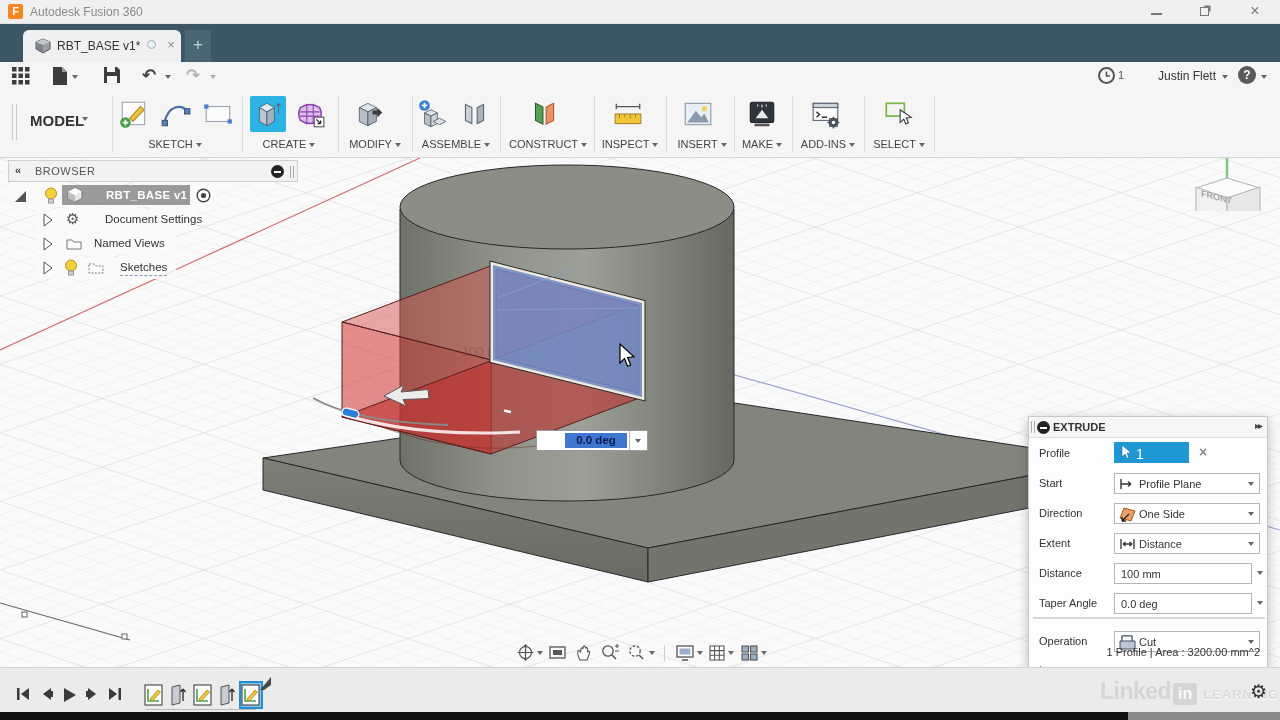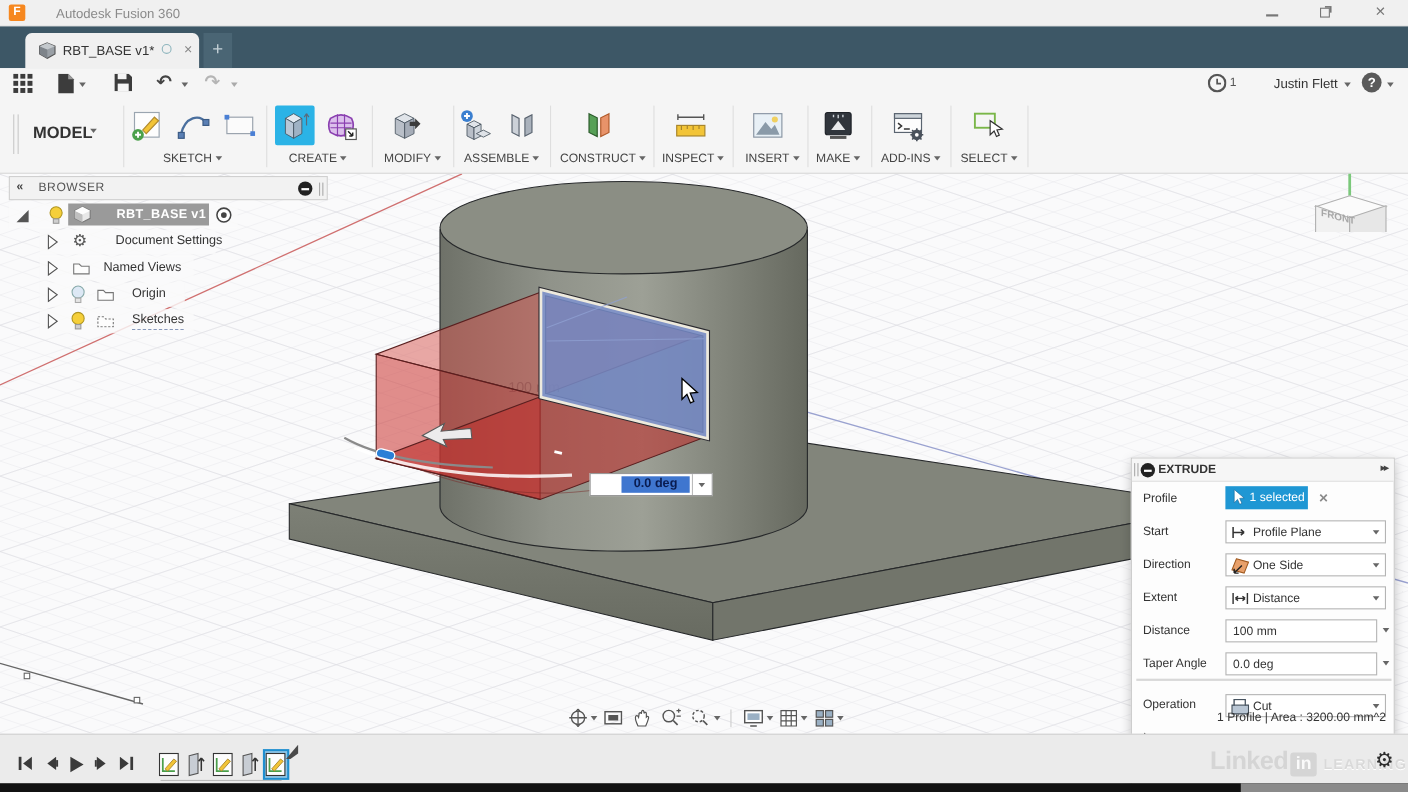--- a/index.html
+++ b/index.html
@@ -4,21 +4,21 @@
 <style>
   * { margin:0; padding:0; box-sizing:border-box; }
   html,body { width:1280px; height:720px; overflow:hidden; }
   body { font-family:"Liberation Sans","DejaVu Sans",sans-serif; font-size:12px; color:#333; background:#fff; }
   .abs { position:absolute; }
   #app { position:relative; width:1280px; height:720px; background:#fbfbfc; }
 
   
   #titlebar { left:0; top:0; width:1280px; height:24px; background:#f0f0f0; border-bottom:1px solid #e2e2e2; }
   #fusion-logo { left:8px; top:4px; width:15px; height:15px; background:#f6871f; border-radius:2px; color:#fff; font-weight:bold; font-size:11px; text-align:center; line-height:15px; }
-  #app-title { left:30px; top:5px; color:#8a8a8a; font-size:12px;margin-left:21px; }
+  #app-title { left:30px; top:5px; color:#8a8a8a; font-size:12px; }
   .winbtn { top:0; width:34px; height:24px; }
   #btn-min { left:1140px; } #btn-min i { position:absolute; left:11px; top:13px; width:11px; border-top:2px solid #777; }
   #btn-max { left:1188px; } #btn-max i { position:absolute; left:12px; top:7px; width:9px; height:9px; border:1.5px solid #777; background:#f0f0f0; box-shadow:3px -3px 0 -1.5px #777; }
   #btn-close { left:1238px; color:#777; font-size:16px; text-align:center; line-height:22px; }
 
   
   #tabbar { left:0; top:24px; width:1280px; height:38px; background:#3d5766; }
   #doc-tab { left:23px; top:6px; width:158px; height:32px; background:#f0f0f0; border-radius:6px 6px 0 0; }
   #tab-cube { left:12px; top:8px; }
   #tab-title { left:34px; top:9px; font-size:12px; color:#333; }
@@ -71,21 +71,21 @@
   #dlg-hdr { position:absolute; left:0; top:0; width:100%; height:21px; background:#f6f6f6; border-bottom:1px solid #e0e0e0; }
   #dlg-title { position:absolute; left:24px; top:4px; font-size:11px; font-weight:bold; color:#333; }
   #dlg-ff { position:absolute; right:6px; top:3px; font-size:10px; color:#444; letter-spacing:-2px; }
   .drow-label { position:absolute; left:10px; font-size:11px; color:#333; }
   .dselect { position:absolute; left:85px; width:146px; height:21px; background:#fff; border:1px solid #b4b4b4; font-size:11px; color:#333; }
   .dselect .txt { position:absolute; left:24px; top:4px; }
   .dselect .caret { position:absolute; right:5px; top:8px; }
   .dinput { position:absolute; left:85px; width:138px; height:21px; background:#fff; border:1px solid #b4b4b4; font-size:11px; color:#333; }
   .dinput .txt { position:absolute; left:6px; top:4px; }
   .out-caret { position:absolute; left:228px; }
-  #profile-btn { position:absolute; left:85px; top:25px; width:75px; height:21px; background:#1f97d4; color:#fff; font-size:11px; }
+  #profile-btn { position:absolute; left:85px; top:25px; width:75px; height:21px; background:#1f97d4; color:#fff; font-size:14px; }
   #profile-btn .txt { position:absolute; left:22px; top:4px; }
   #profile-x { position:absolute; left:170px; top:27px; color:#8a8a8a; font-size:14px; font-weight:bold; }
   #dlg-divider { position:absolute; left:4px; top:200px; width:232px; height:2px; background:#d8d8d8; }
   #objects-row { position:absolute; left:10px; top:249px; font-size:11.5px; font-weight:bold; color:#222; }
   #dlg-footer { position:absolute; left:0; top:295px; width:100%; height:32px; border-top:1px solid #e0e0e0; }
   .dlg-btn { position:absolute; top:5px; height:21px; background:#f2f2f2; border:1px solid #b8b8b8; color:#666; font-size:11.5px; text-align:center; line-height:19px; }
 
   
   #vp-tooltip { left:638px; top:199px; height:17px; background:#fbfbf2; border:1px solid #666; font-size:11px; color:#111; line-height:15px; padding:0 4px; white-space:nowrap; }
   #angle-box { left:536px; top:272px; width:112px; height:21px; background:#fff; border:1px solid #999; }
@@ -441,34 +441,20 @@
         <div class="bgstrip" style="left:28px; width:140px"></div>
         <svg class="abs" style="left:34px; top:5px" width="12" height="14">
             <polygon points="2,1 10,7 2,13" fill="#fcfcfc" stroke="#555"></polygon>
           </svg>
         <svg class="abs" style="left:58px; top:5px" width="16" height="13">
             <path d="M1,3 h5 l2,2 h7 v7 H1 Z" fill="#fdfdfd" stroke="#777"></path>
           </svg>
         <span class="tlabel" style="left:86px">Named Views</span>
       </div>
 
-      <div class="trow">
-        <div class="bgstrip" style="left:28px; width:132px"></div>
-        <svg class="abs" style="left:34px; top:5px" width="12" height="14">
-            <polygon points="2,1 10,7 2,13" fill="#fcfcfc" stroke="#555"></polygon>
-          </svg>
-        <svg class="abs" style="left:56px; top:3px" width="14" height="17">
-            <circle cx="7" cy="6.5" r="5.5" fill="#dde8f5" stroke="#8aa"></circle>
-            <rect x="4.5" y="12" width="5" height="4" fill="#e5e5e5" stroke="#aaa"></rect>
-          </svg>
-        <svg class="abs" style="left:80px; top:5px" width="16" height="13">
-            <path d="M1,3 h5 l2,2 h7 v7 H1 Z" fill="#fdfdfd" stroke="#777"></path>
-          </svg>
-        <span class="tlabel" style="left:112px">Origin</span>
-      </div>
 
 
       <div class="trow">
         <div class="bgstrip" style="left:28px; width:140px"></div>
         <svg class="abs" style="left:34px; top:5px" width="12" height="14">
             <polygon points="2,1 10,7 2,13" fill="#fcfcfc" stroke="#555"></polygon>
           </svg>
         <svg class="abs" style="left:56px; top:3px" width="14" height="17">
             <circle cx="7" cy="6.5" r="5.5" fill="#f5cf3a" stroke="#b09520"></circle>
             <rect x="4.5" y="12" width="5" height="4" fill="#cfcfcf" stroke="#999"></rect>

